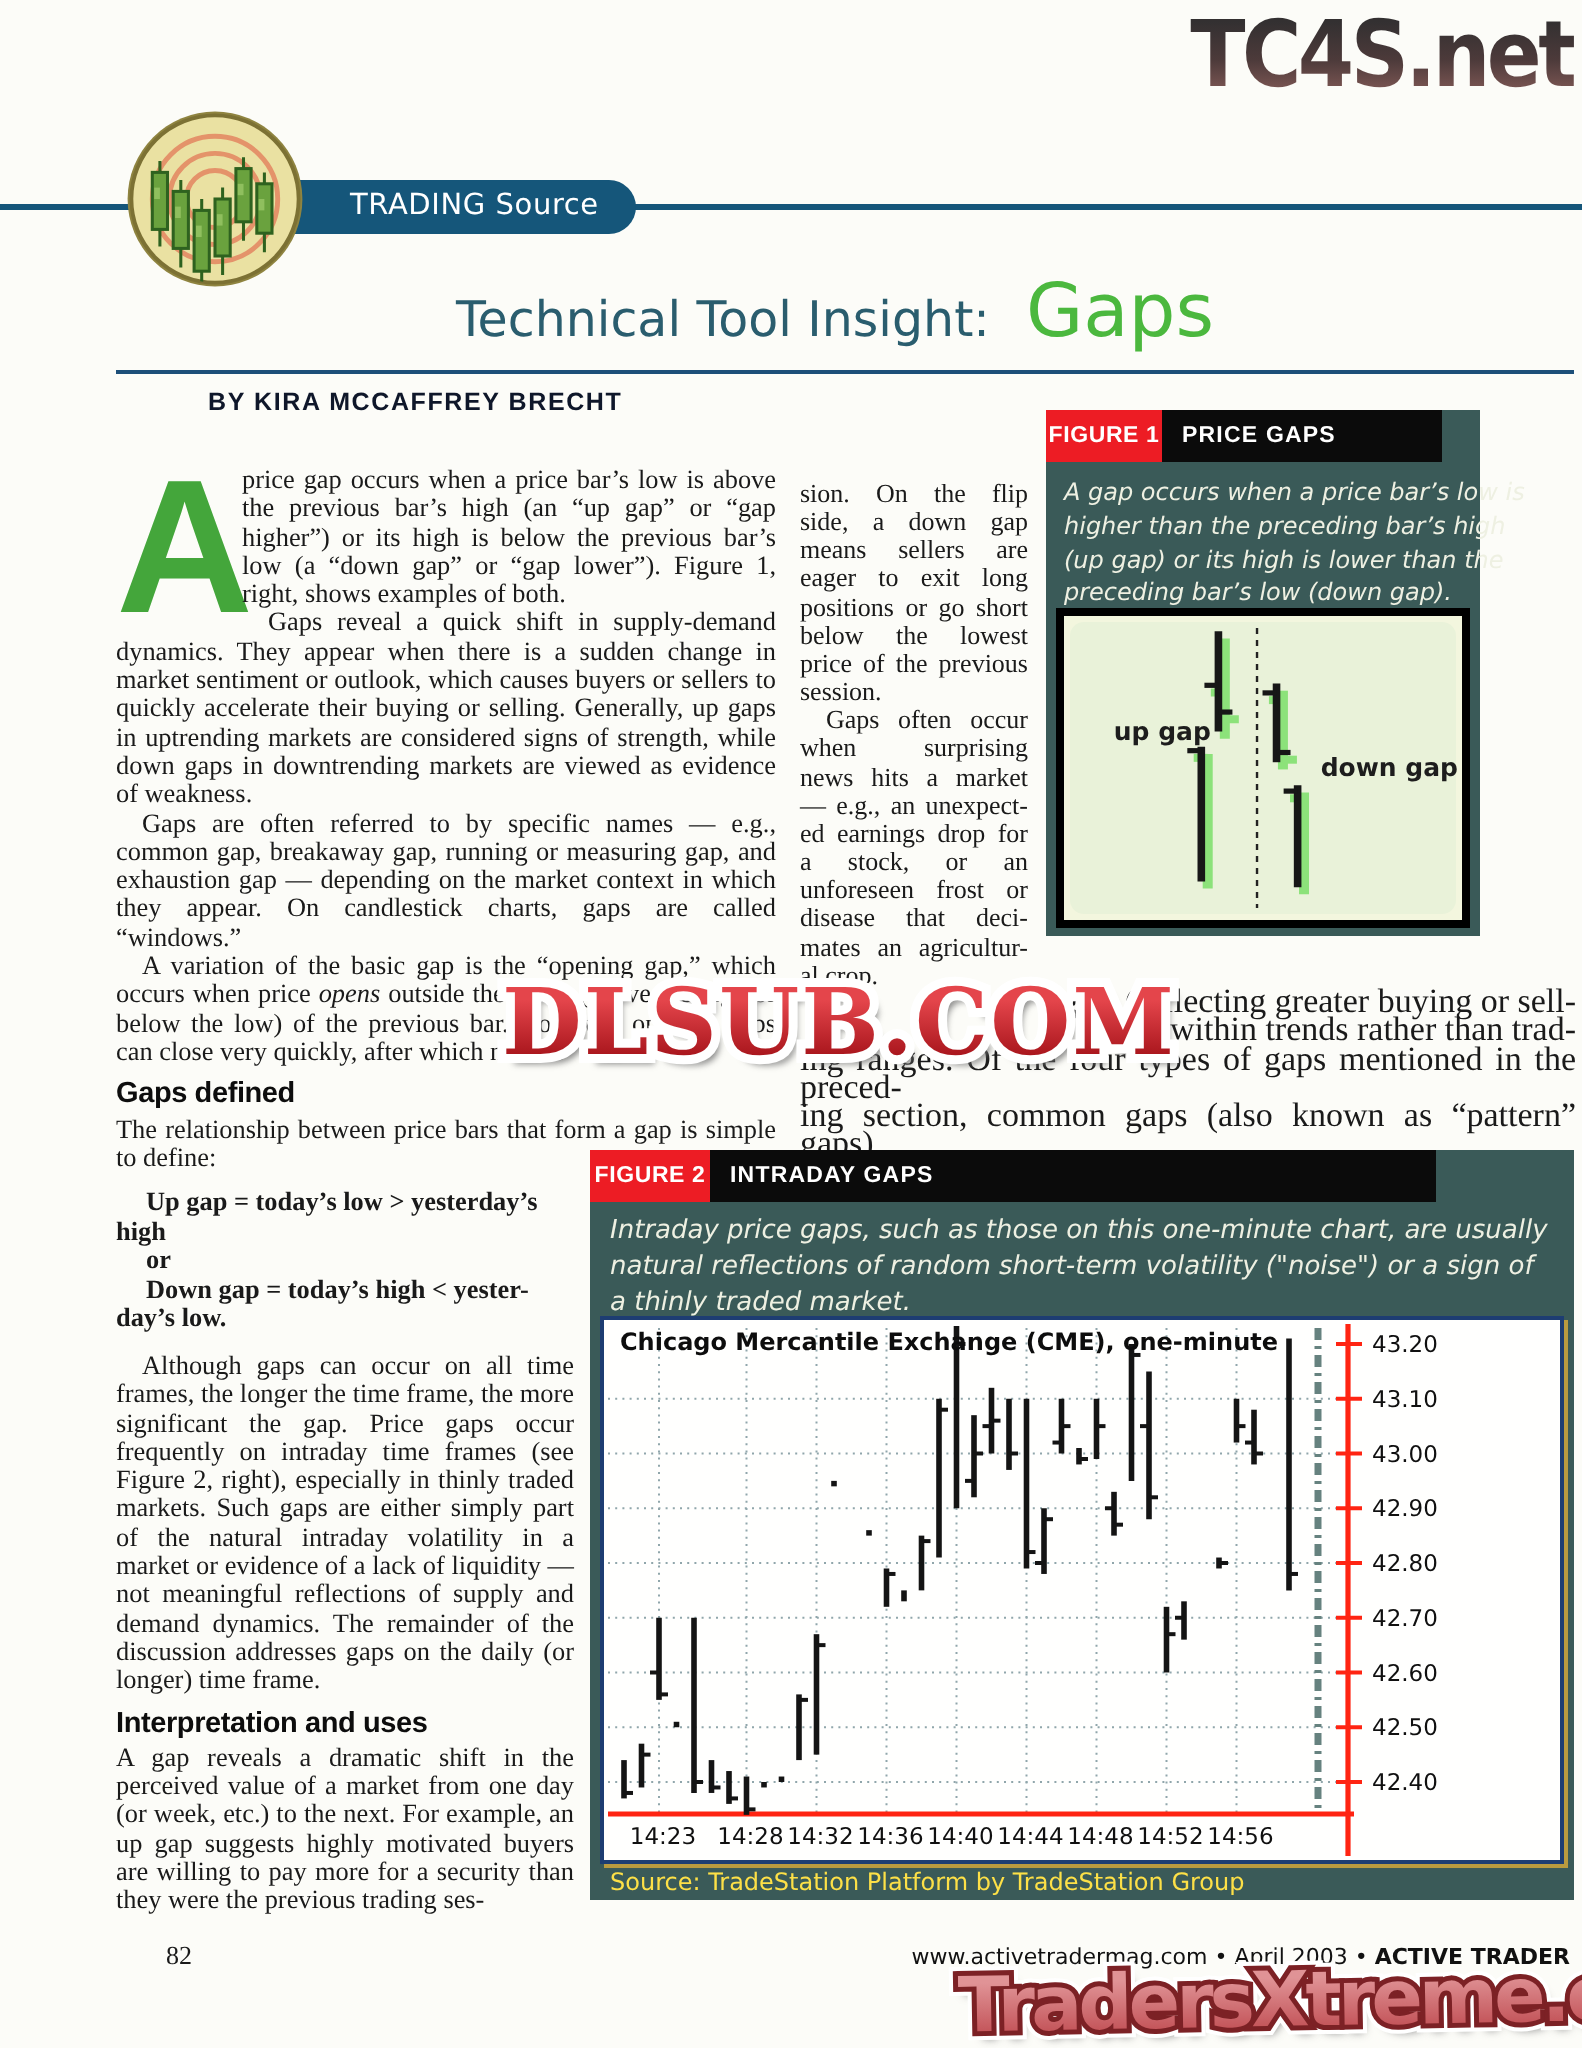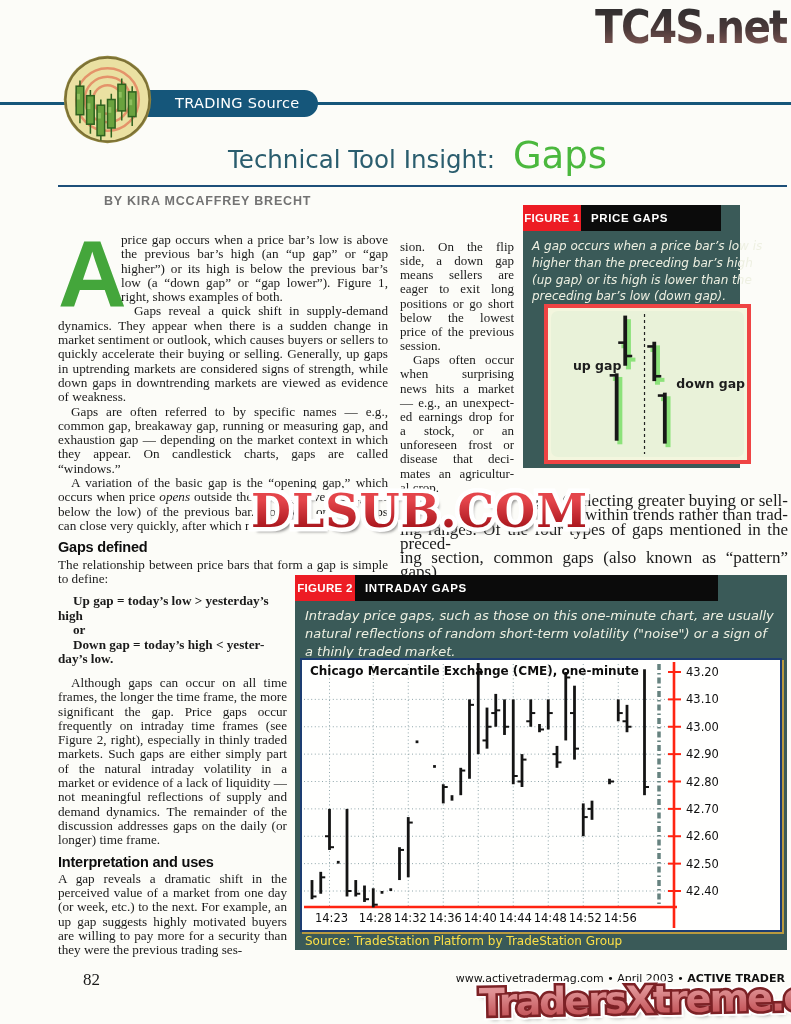--- a/index.html
+++ b/index.html
@@ -16,21 +16,21 @@
   .pill{position:absolute;left:70px;top:90px;width:248px;height:27px;background:#15567a;
         border-radius:0 14px 14px 0;color:#fff;font-family:"DejaVu Sans",sans-serif;
         font-size:14.5px;line-height:27px;padding-left:105px;letter-spacing:.3px;}
   .logo{position:absolute;left:60px;top:52px;width:95px;height:95px;}
   .title{position:absolute;left:228px;top:134px;display:flex;align-items:baseline;white-space:nowrap;
          font-family:"DejaVu Sans",sans-serif;}
   .title .pre{font-size:24.5px;color:#2a5d6e;}
   .title .hi{font-size:37px;color:#4bb83e;margin-left:18px;}
   .rule{position:absolute;left:58px;top:185px;width:729px;height:2px;background:#1d4f79;}
   .byline{position:absolute;left:104px;top:194px;font-family:"Liberation Sans",sans-serif;
-          font-weight:700;font-size:12.5px;letter-spacing:.8px;color:#737373;}
+          font-weight:700;font-size:12.5px;letter-spacing:.8px;color:#0f172a;}
 
   
   .body-txt{font-size:13.2px;line-height:14.3px;text-align:justify;}
   .col1{position:absolute;left:58px;top:233px;width:330px;}
   .col1 p{margin:0;}
   .col1 p+p{text-indent:13px;}
   .dropcap{float:left;width:56px;font-family:"Liberation Sans",sans-serif;font-weight:700;
            font-size:95px;line-height:76px;color:#44a63b;margin:3px 7px 0 0;text-indent:0;}
   .subhead{font-family:"Liberation Sans",sans-serif;font-weight:700;font-size:14.5px;
            letter-spacing:-.2px;color:#0d0d0d;margin:7px 0 3px 0;text-align:left;}
@@ -56,21 +56,21 @@
   .hdr .tag{background:#ed1c24;color:#fff;font-weight:700;font-size:11.5px;
             display:flex;align-items:center;justify-content:center;letter-spacing:.3px;}
   .hdr .bar{background:#0b0b0b;color:#fff;font-weight:700;font-size:11.5px;letter-spacing:.6px;
             display:flex;align-items:center;padding-left:10px;}
   .fig1 .tag{width:58px;}  .fig1 .bar{width:140px;}
   .fig2 .tag{width:60px;}  .fig2 .bar{width:363px;}
   .cap{font-family:"DejaVu Sans",sans-serif;font-style:italic;color:#eef0e2;}
   .fig1 .cap{margin:7px 8px 0 9px;font-size:12px;line-height:16.8px;}
   .fig2 .cap{margin:6px 14px 0 10px;font-size:13px;line-height:17.8px;}
   .fig1-chart{position:absolute;left:5px;top:99px;width:207px;height:160px;
-              background:#f3f6de;border:4px solid #ef4444;margin-left:16px;}
+              background:#f3f6de;border:4px solid #000000;}
   .fig2-chart{position:absolute;left:5px;top:83px;width:482px;height:274px;background:#fffffe;
               border:2px solid #1d3d72;box-shadow:2px 2px 0 #b99a3f;}
   .source{position:absolute;left:10px;top:359px;font-family:"DejaVu Sans",sans-serif;
           font-size:12px;color:#fde047;}
 
   
   .wm{position:absolute;white-space:nowrap;}
   .wm .lyr{position:absolute;left:0;top:0;white-space:nowrap;}
   .wm-dlsub{left:251px;top:484px;width:420px;height:56px;font-family:"DejaVu Serif",serif;
             font-weight:700;font-size:46px;letter-spacing:1px;z-index:30;}
@@ -78,21 +78,21 @@
   .wm-dlsub .over{background:linear-gradient(#e4454b 30%,#9f0e15 90%);
                   -webkit-background-clip:text;background-clip:text;color:transparent;}
   .wm-tx{left:479px;top:978px;width:312px;height:46px;font-family:"DejaVu Sans",sans-serif;
          font-weight:900;font-size:38px;letter-spacing:-2px;transform:rotate(-1deg);z-index:30;}
   .wm-tx .under{-webkit-text-stroke:9px #fff;color:#fff;text-shadow:3px 4px 4px rgba(130,130,130,.9);}
   .wm-tx .mid{-webkit-text-stroke:5px #7c2125;color:#7c2125;}
   .wm-tx .over{background:linear-gradient(#e09396 25%,#c25156 85%);
                -webkit-background-clip:text;background-clip:text;color:transparent;}
 
   
-  .pageno{position:absolute;left:83px;top:970px;font-size:17px;}
+  .pageno{position:absolute;left:83px;top:970px;font-size:13px;}
   .foot-right{position:absolute;right:6px;top:972px;font-family:"DejaVu Sans",sans-serif;
               font-size:11px;color:#111;}
   .foot-right b{font-weight:700;}
 </style>
 </head>
 <body>
 
 <div class="page" data-name="magazine-page">
 
   <div class="tc4s" data-name="tc4s-watermark">TC4S.net</div>

